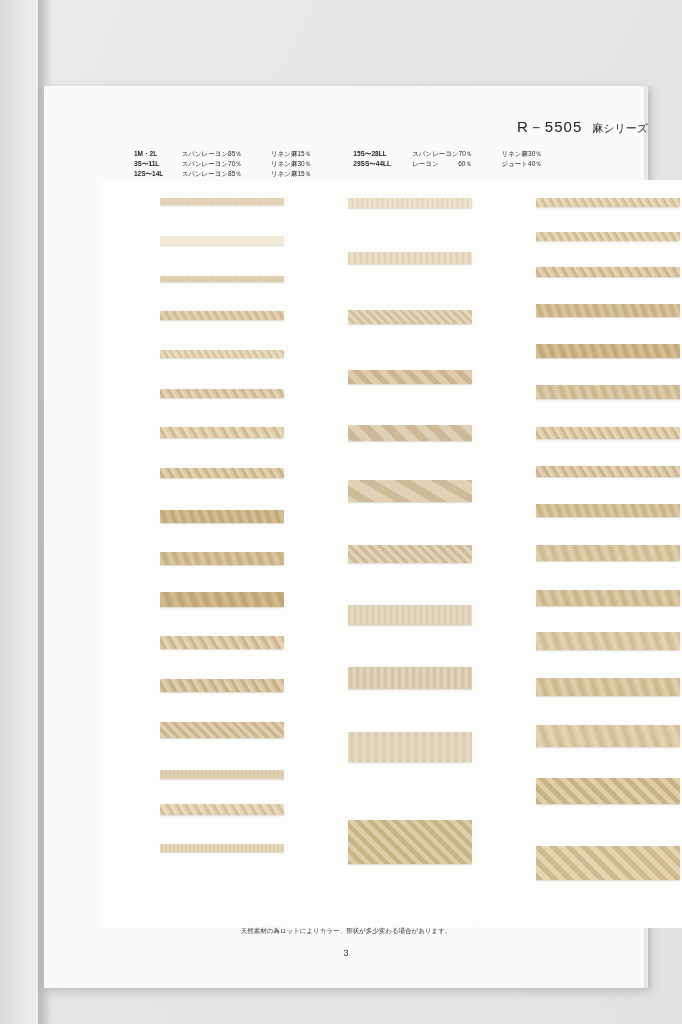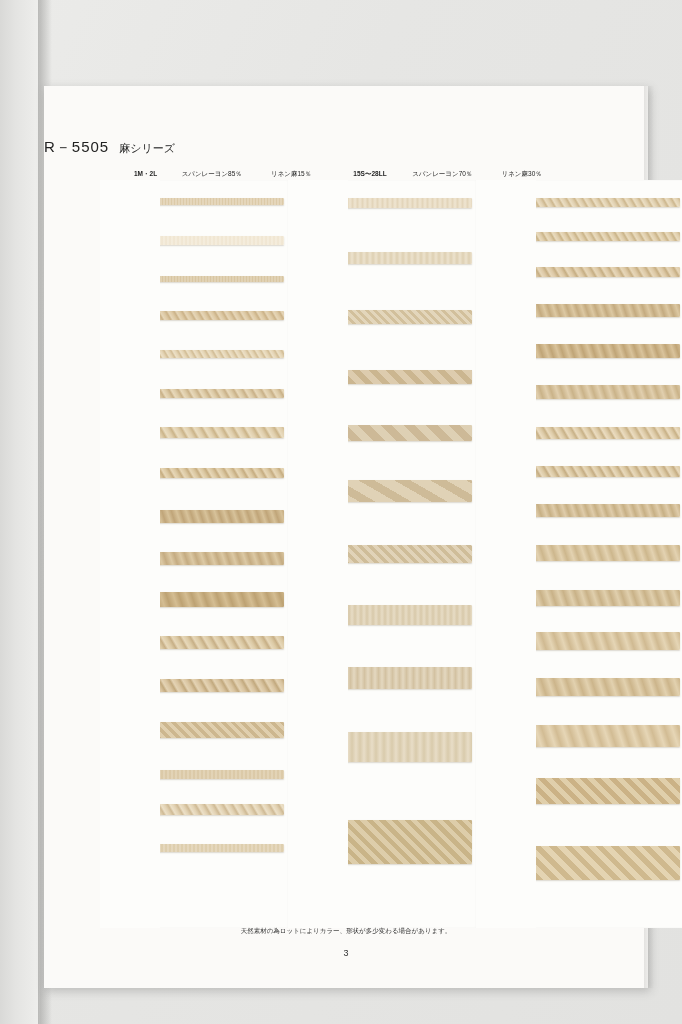--- a/index.html
+++ b/index.html
@@ -40,25 +40,25 @@
     box-shadow: 2px 3px 9px rgba(80,80,78,.28);
   }
   .sheet-inner {
     position: absolute;
     inset: 0;
     padding: 0;
   }
 
   
   .title {
-    text-align: left;
+    text-align: right;
     font-size: 15px;
     letter-spacing: 1px;
     color: #222;
-    margin-top: 52px;
+    margin-top: 32px;
   }
   .title .series {
     font-size: 11px;
     margin-left: 10px;
     letter-spacing: 0;
   }
   .spec-table {
     margin: 12px auto 0 auto;
     width: 430px;
     font-size: 6.5px;

